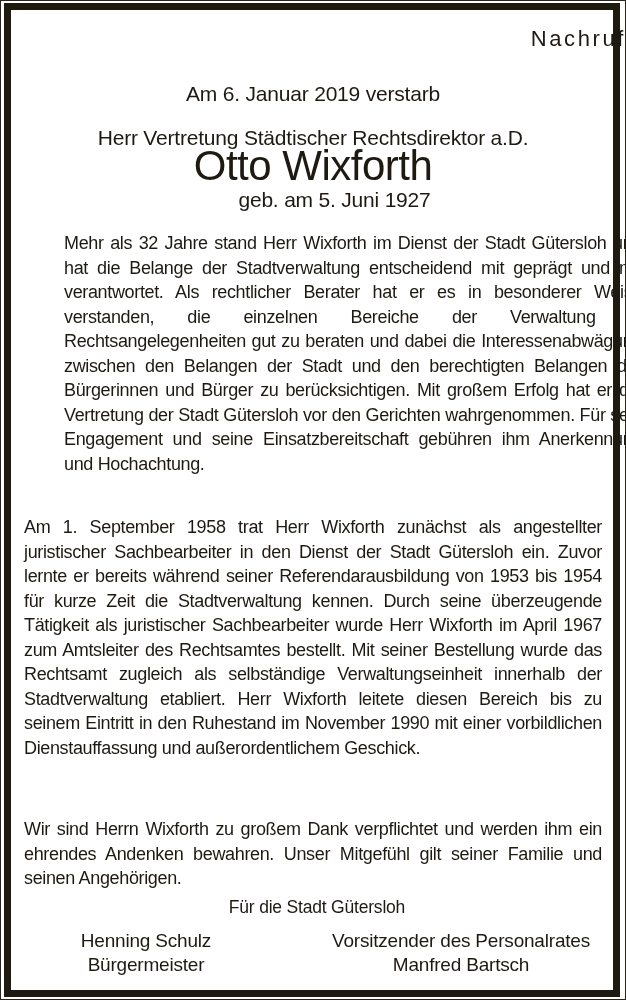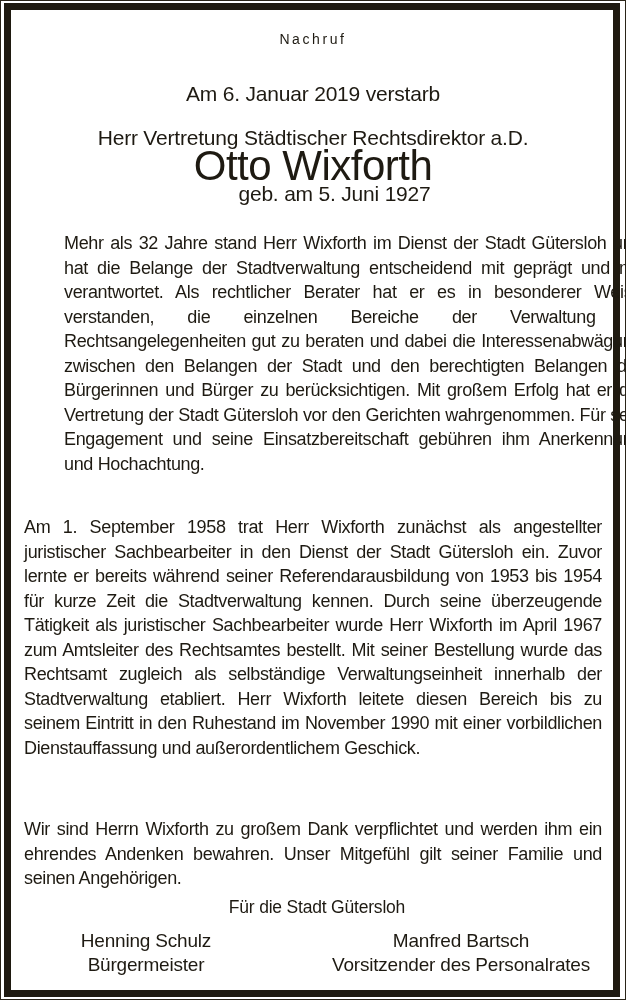--- a/index.html
+++ b/index.html
@@ -27,22 +27,22 @@
       left: 4px; top: 3px;
       width: 616px; height: 994px;
       box-sizing: border-box;
       border: 7px solid #1f1a10;
       background: #ffffff;
     }
     .heading {
       position: absolute;
       top: 29px;
       left: 0; right: 0;
-      text-align: center;
-      font-size: 14px;
+      text-align: right;
+      font-size: 22px;
       letter-spacing: 2.6px;
       line-height: 20px;
     }
     .subline {
       position: absolute;
       left: 0; right: 0;
       text-align: center;
       font-size: 21px;
       line-height: 22px;
       letter-spacing: -0.2px;
@@ -51,21 +51,21 @@
     .title-line { top: 127px; }
     .name {
       position: absolute;
       top: 139px;
       left: 0; right: 0;
       text-align: center;
       font-size: 42px;
       line-height: 54px;
       letter-spacing: -0.5px;
     }
-    .born { top: 183px; margin-left: 43px; }
+    .born { top: 189px; margin-left: 43px; }
     .body-text {
       position: absolute;
       left: 24px;
       width: 578px;
       font-size: 18px;
       line-height: 24.5px;
       text-align: justify;
       letter-spacing: -0.35px;
       word-spacing: 0px;
       hyphens: manual;
@@ -115,15 +115,15 @@
   <p>Wir sind Herrn Wixforth zu großem Dank verpflichtet und werden ihm ein ehrendes Andenken bewahren. Unser Mitgefühl gilt seiner Familie und seinen Angehörigen.</p>
 </div>
 
 <div class="closing">Für die Stadt Gütersloh</div>
 
 <div class="signer signer-left">
   <div>Henning Schulz</div>
   <div>Bürgermeister</div>
 </div>
 <div class="signer signer-right">
+  <div>Vorsitzender des Personalrates</div>
   <div>Manfred Bartsch</div>
-  <div>Vorsitzender des Personalrates</div>
 </div>
 
 </body></html>

